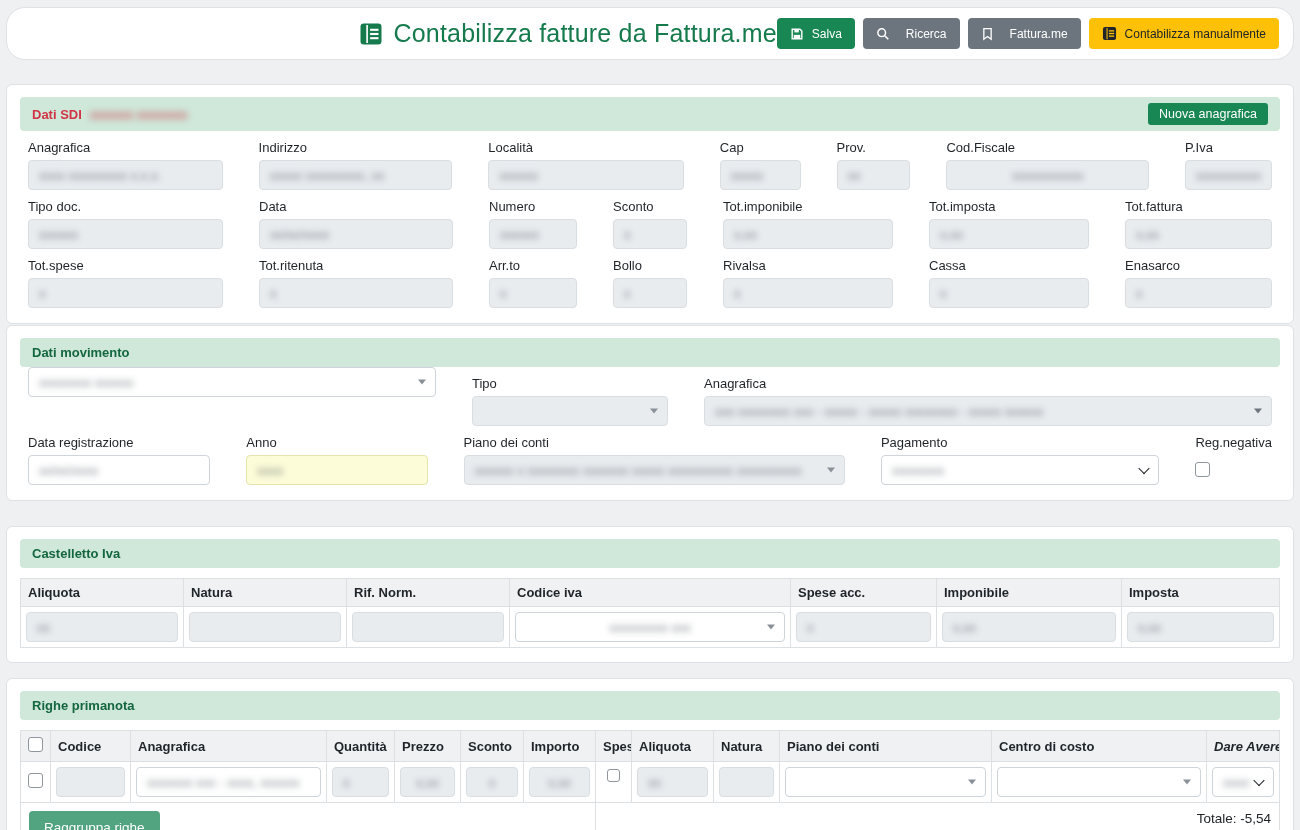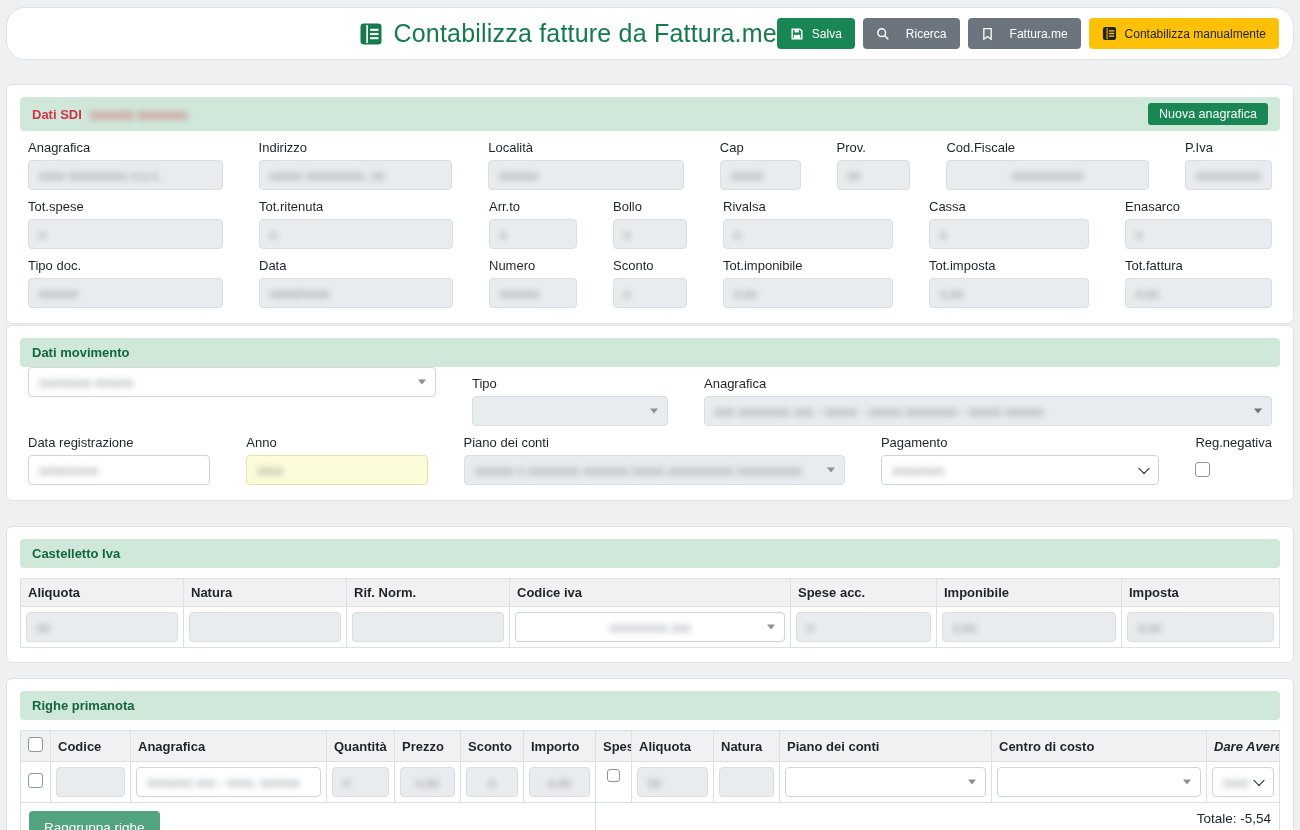--- a/index.html
+++ b/index.html
@@ -201,20 +201,65 @@
     <div class="fld grow">
       <label>P.Iva</label>
       <div class="ctl dis">
           <span class="blur">xxxxxxxxxx</span>
         </div>
     </div>
   </div>
 
   <div class="frow">
     <div class="fld" style="width:195px">
+      <label>Tipo doc.</label>
+      <div class="ctl dis">
+          <span class="blur">xxxxxx</span>
+        </div>
+    </div>
+    <div class="fld" style="width:194px">
+      <label>Data</label>
+      <div class="ctl dis">
+          <span class="blur">xx/xx/xxxx</span>
+        </div>
+    </div>
+    <div class="fld" style="width:88px">
+      <label>Numero</label>
+      <div class="ctl dis">
+          <span class="blur">xxxxxx</span>
+        </div>
+    </div>
+    <div class="fld" style="width:74px">
+      <label>Sconto</label>
+      <div class="ctl dis">
+          <span class="blur">x</span>
+        </div>
+    </div>
+    <div class="fld" style="width:170px">
+      <label>Tot.imponibile</label>
+      <div class="ctl dis">
+          <span class="blur">x,xx</span>
+        </div>
+    </div>
+    <div class="fld" style="width:160px">
+      <label>Tot.imposta</label>
+      <div class="ctl dis">
+          <span class="blur">x,xx</span>
+        </div>
+    </div>
+    <div class="fld grow">
+      <label>Tot.fattura</label>
+      <div class="ctl dis">
+          <span class="blur">x,xx</span>
+        </div>
+    </div>
+  </div>
+
+  <div class="frow">
+    <div class="fld" style="width:195px">
       <label>Tot.spese</label>
       <div class="ctl dis">
           <span class="blur">x</span>
         </div>
     </div>
     <div class="fld" style="width:194px">
       <label>Tot.ritenuta</label>
       <div class="ctl dis">
           <span class="blur">x</span>
         </div>
@@ -240,65 +285,20 @@
     <div class="fld" style="width:160px">
       <label>Cassa</label>
       <div class="ctl dis">
           <span class="blur">x</span>
         </div>
     </div>
     <div class="fld grow">
       <label>Enasarco</label>
       <div class="ctl dis">
           <span class="blur">x</span>
-        </div>
-    </div>
-  </div>
-
-  <div class="frow">
-    <div class="fld" style="width:195px">
-      <label>Tipo doc.</label>
-      <div class="ctl dis">
-          <span class="blur">xxxxxx</span>
-        </div>
-    </div>
-    <div class="fld" style="width:194px">
-      <label>Data</label>
-      <div class="ctl dis">
-          <span class="blur">xx/xx/xxxx</span>
-        </div>
-    </div>
-    <div class="fld" style="width:88px">
-      <label>Numero</label>
-      <div class="ctl dis">
-          <span class="blur">xxxxxx</span>
-        </div>
-    </div>
-    <div class="fld" style="width:74px">
-      <label>Sconto</label>
-      <div class="ctl dis">
-          <span class="blur">x</span>
-        </div>
-    </div>
-    <div class="fld" style="width:170px">
-      <label>Tot.imponibile</label>
-      <div class="ctl dis">
-          <span class="blur">x,xx</span>
-        </div>
-    </div>
-    <div class="fld" style="width:160px">
-      <label>Tot.imposta</label>
-      <div class="ctl dis">
-          <span class="blur">x,xx</span>
-        </div>
-    </div>
-    <div class="fld grow">
-      <label>Tot.fattura</label>
-      <div class="ctl dis">
-          <span class="blur">x,xx</span>
         </div>
     </div>
   </div>
 </div>
 
 <div class="card pad-bottom" style="margin-top:1px;">
   <div class="secbar">
     <span>Dati movimento</span>
   </div>
 

